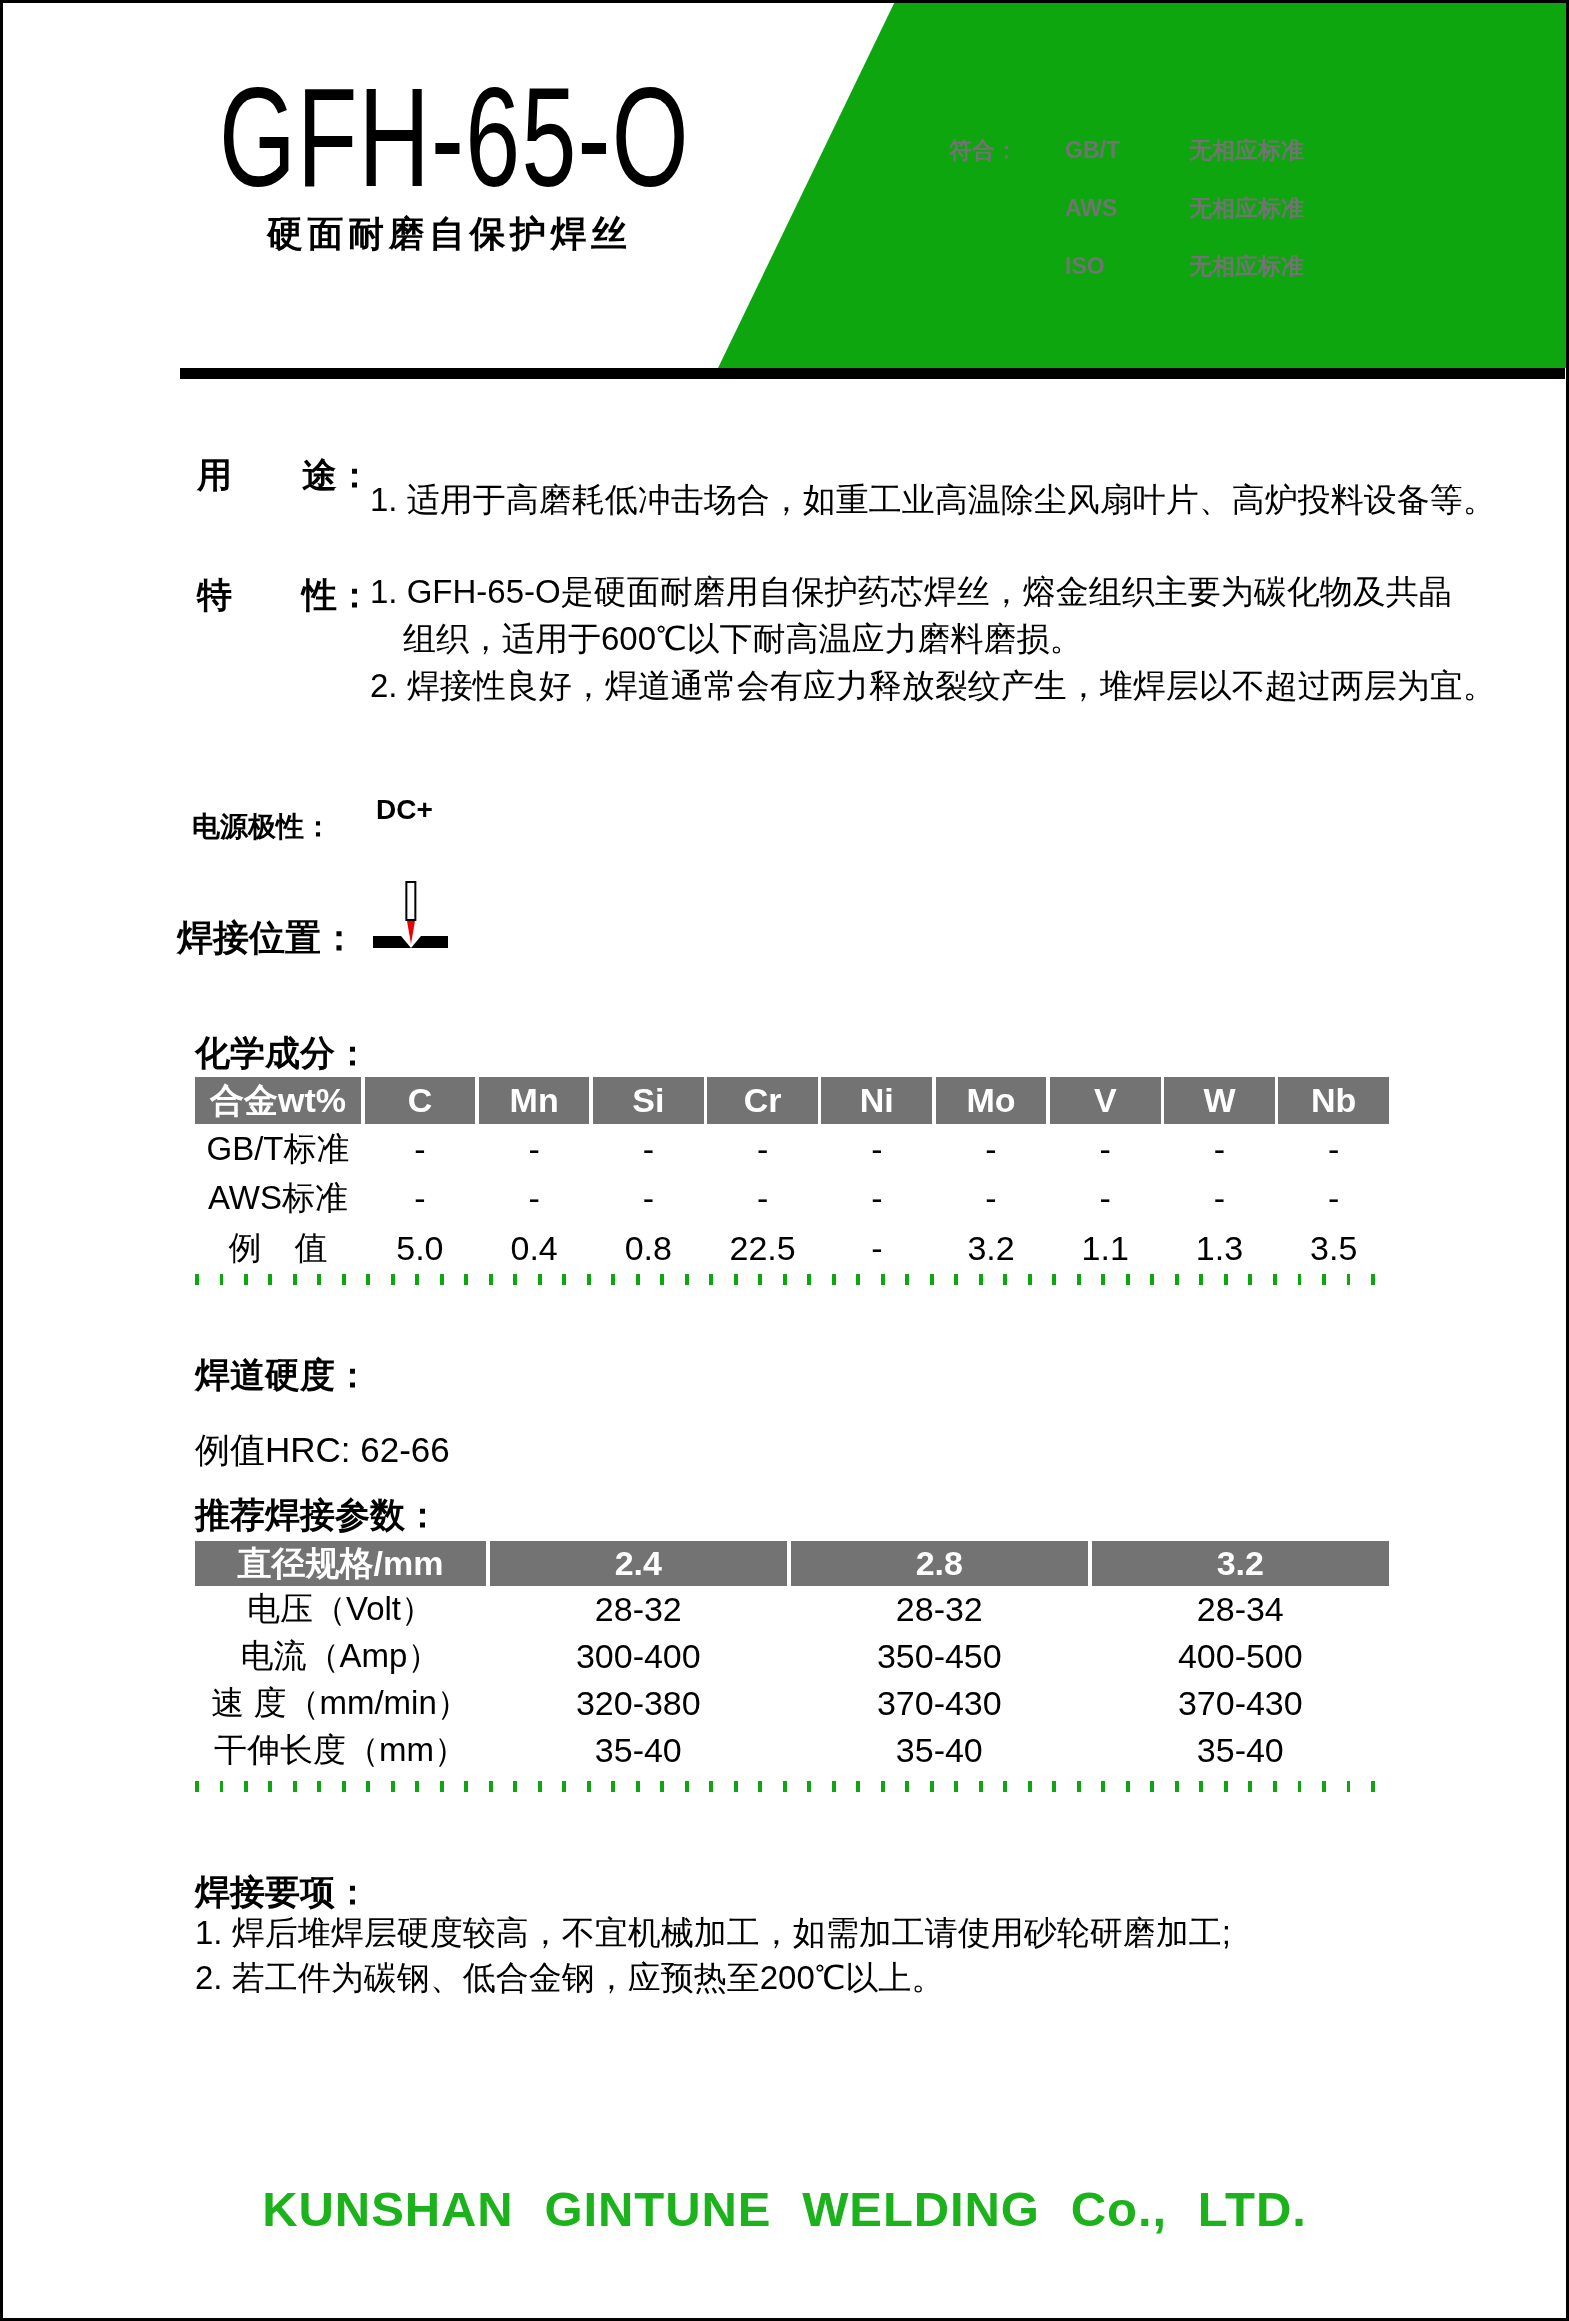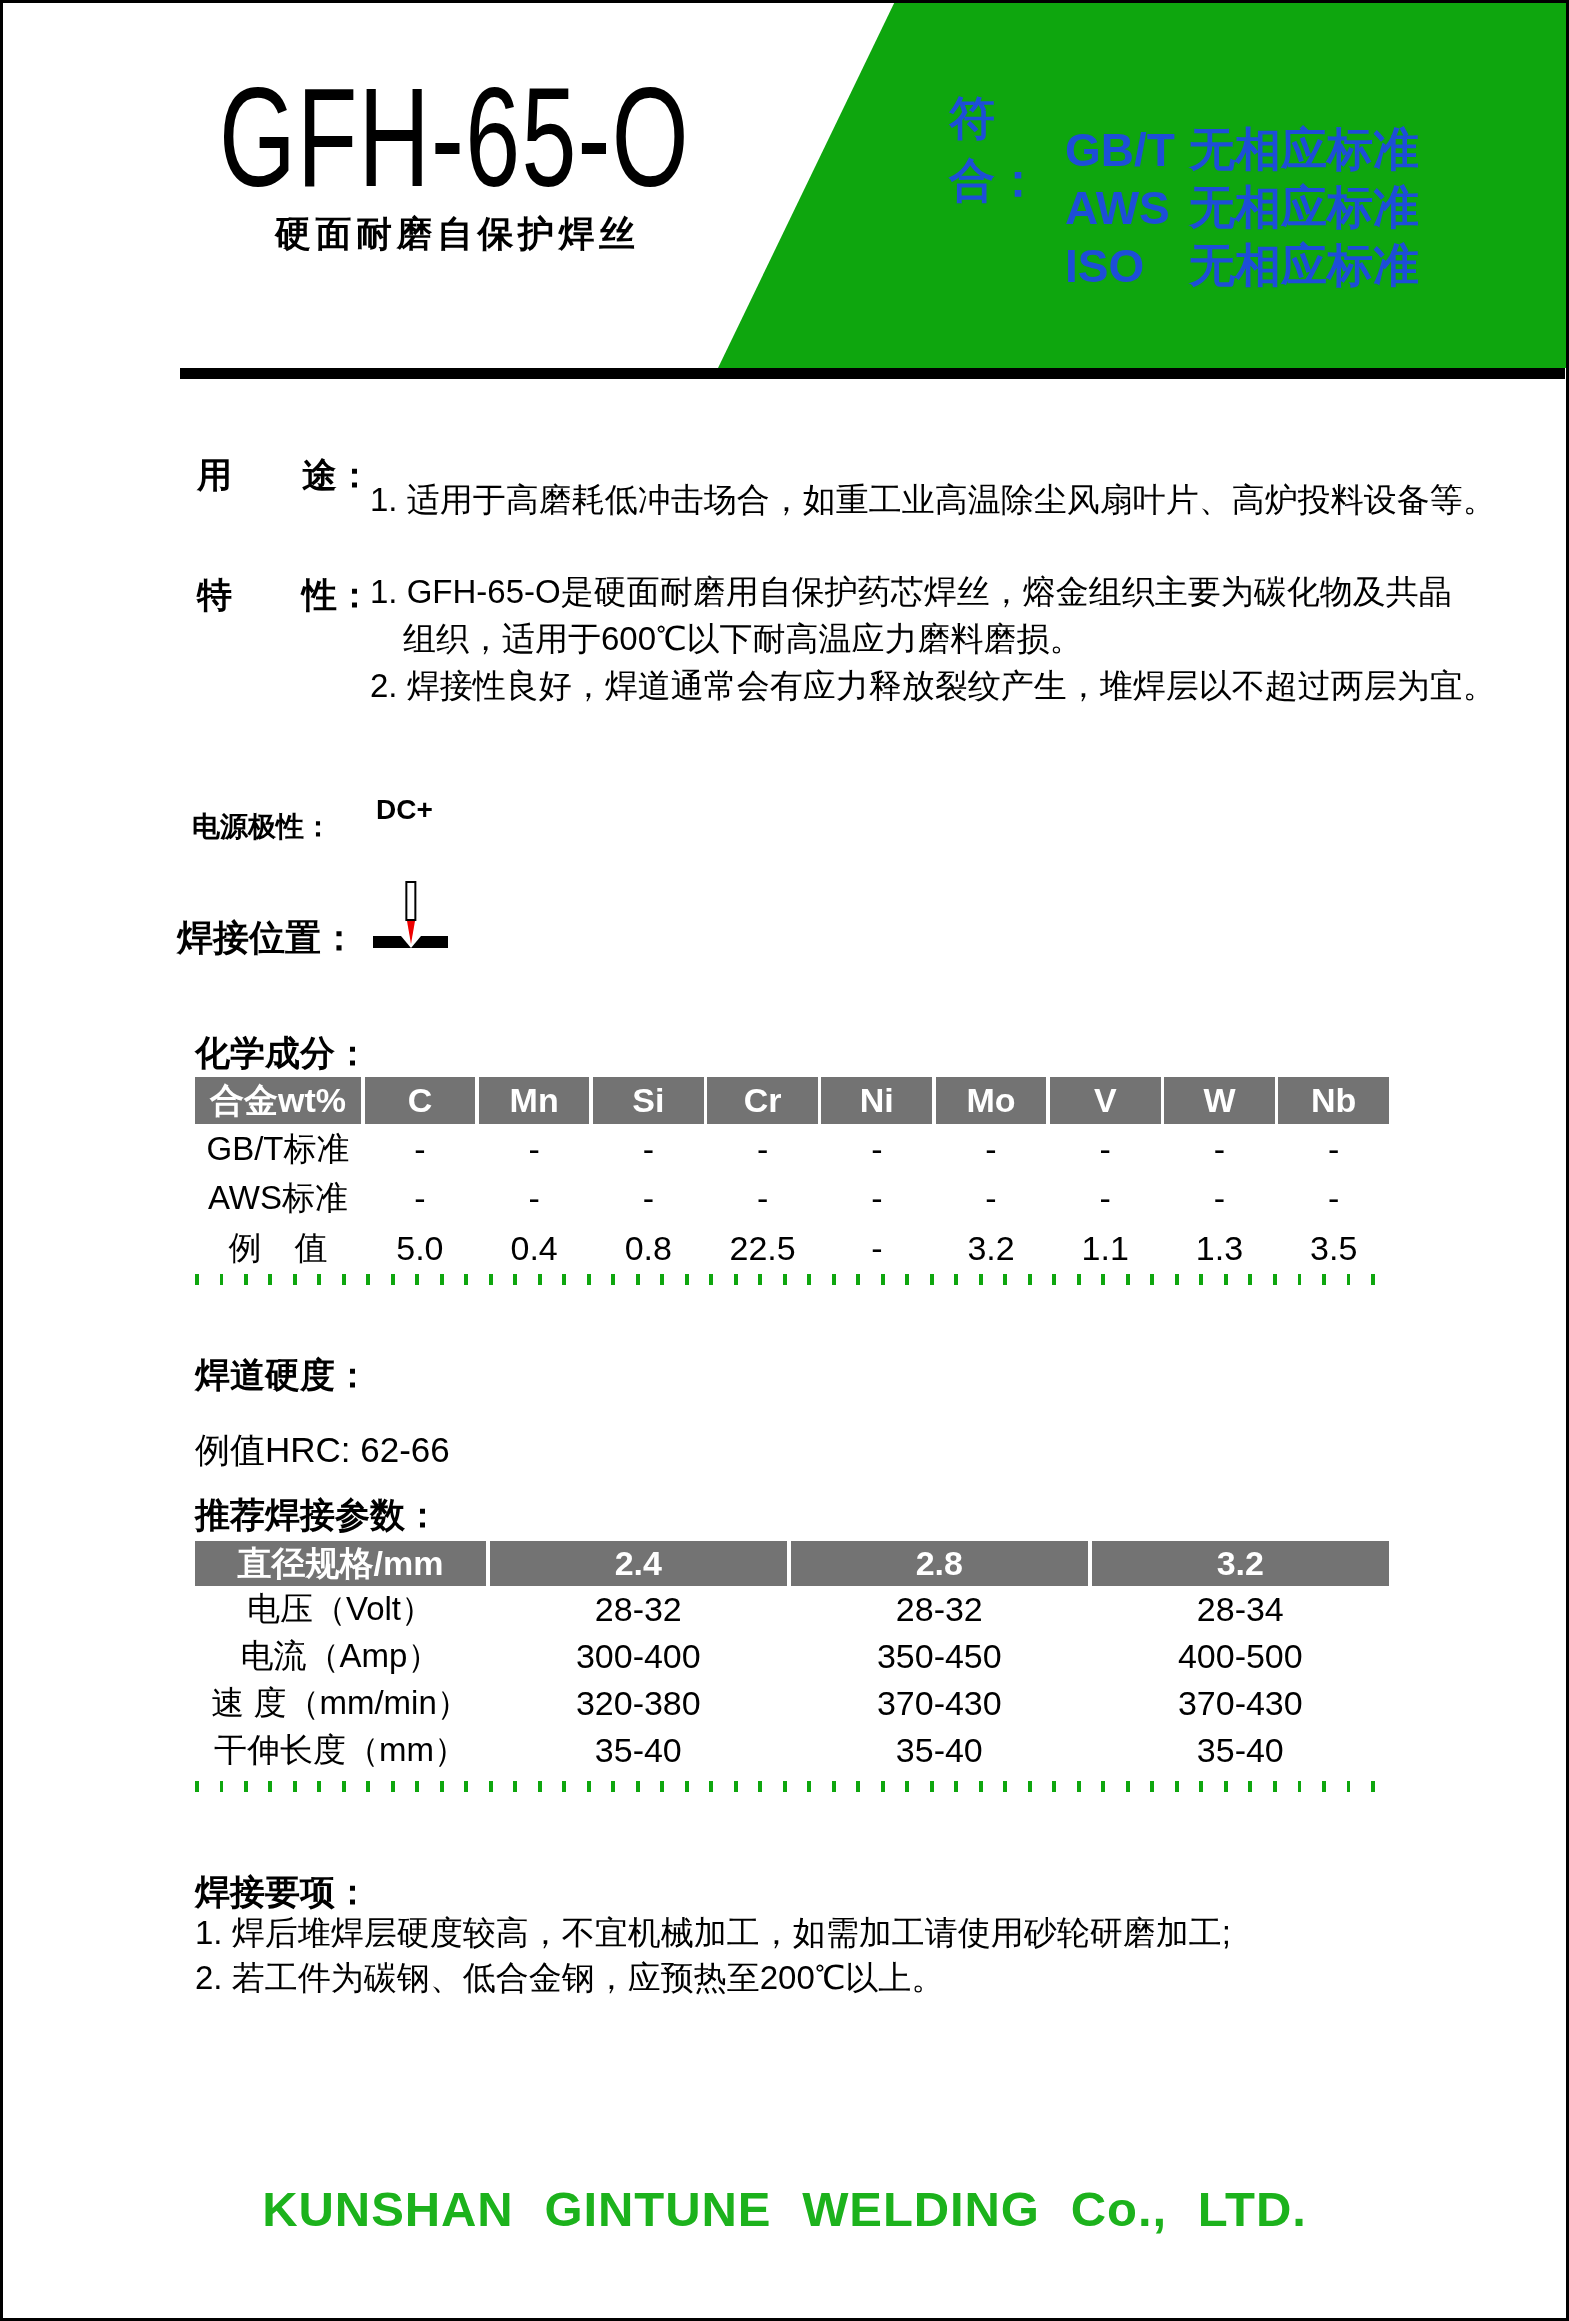--- a/index.html
+++ b/index.html
@@ -18,31 +18,31 @@
   .banner{
     position:absolute;left:715px;top:0px;width:851px;height:365px;
     background:#0EA60E;
     clip-path:polygon(20.7% 0,100% 0,100% 100%,0 100%);
   }
   .banner-grid{
     position:absolute;left:946px;top:118px;
     display:grid;
     grid-template-columns:116px 124px auto;
     grid-auto-rows:58px;
-    color:#1d4ed8;font-size:46px;font-weight:700;
+    color:#737373;font-size:23px;font-weight:700;
     align-items:center;
   }
   .title{
     position:absolute;left:216px;top:64px;
     font-size:141px;line-height:141px;font-weight:400;
     transform:scaleX(0.70);transform-origin:left top;
     white-space:nowrap;letter-spacing:1.8px;
   }
   .subtitle{
-    position:absolute;left:272px;top:207px;
+    position:absolute;left:264px;top:207px;
     font-size:36px;font-weight:700;letter-spacing:4.5px;white-space:nowrap;font-family:Liberation Mono, monospace;
   }
   .divider-bar{
     position:absolute;left:177px;top:365px;width:1385px;height:11px;background:#000;
   }
   
   .lbl{font-weight:700;font-size:35px;white-space:nowrap;}
   .txt{font-size:33px;white-space:nowrap;margin-top:24px;}
   .lines{font-size:33px;line-height:47px;white-space:nowrap;}
   .indent{padding-left:33px;}

